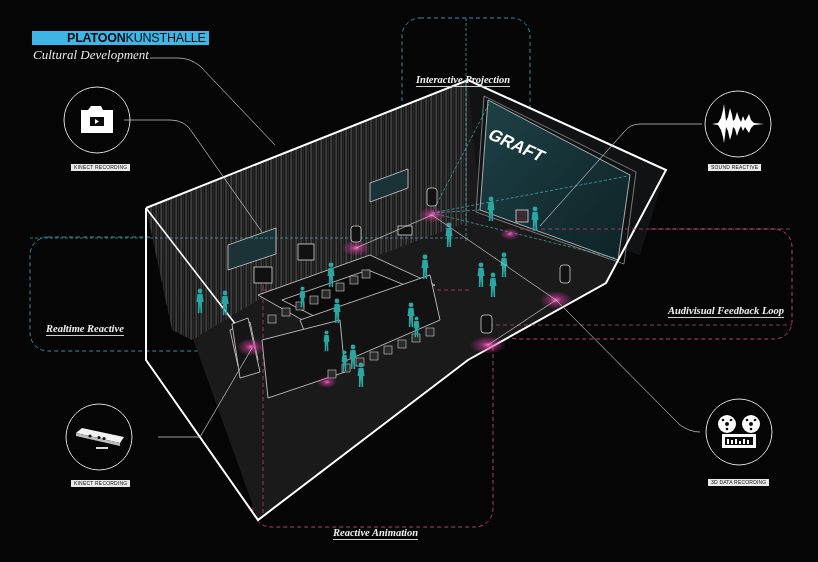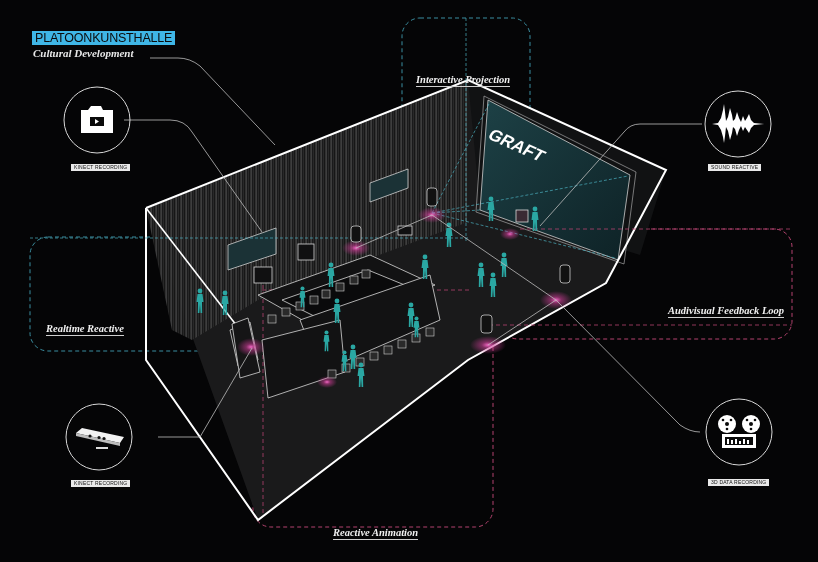--- a/index.html
+++ b/index.html
@@ -1,23 +1,23 @@
 <!DOCTYPE html>
 <html><head>
 <meta charset="utf-8">
 <style>
   html,body{margin:0;padding:0;background:#050506;}
   body{width:818px;height:562px;position:relative;overflow:hidden;font-family:"Liberation Serif",serif;}
   #stage{position:absolute;left:0;top:0;width:818px;height:562px;}
   .brand{position:absolute;left:32px;top:31px;height:14px;background:#3fb6e6;padding:0 3px;display:flex;align-items:center;
          font-family:"Liberation Sans",sans-serif;font-size:12.5px;line-height:14px;color:#0b0b0c;letter-spacing:-0.2px;}
-  .brand .b1{font-weight:normal;}
+  .brand .b1{font-weight:bold;margin-left:32px;}
   .brand .b2{font-weight:normal;}
-  .subtitle{position:absolute;left:33px;top:47px;font-family:"Liberation Serif",serif;font-style:italic;font-weight:bold;
-            font-size:11px;color:#e8e8e8;}
+  .subtitle{position:absolute;left:33px;top:47px;font-family:"Liberation Serif",serif;font-style:italic;font-weight:normal;
+            font-size:13px;color:#e8e8e8;}
   .section-label{position:absolute;font-family:"Liberation Serif",serif;font-style:italic;font-weight:bold;font-size:10.5px;
                  color:#f0f0f0;border-bottom:1px solid #cfcfcf;padding-bottom:1px;white-space:nowrap;margin-top:32px;}
   .cap{position:absolute;background:#e9e9e9;color:#111;font-family:"Liberation Sans",sans-serif;font-size:5px;
        line-height:7px;padding:0 3px;letter-spacing:0.2px;white-space:nowrap;}
 </style>
 </head>
 <body>
 
 <div id="stage">
 <svg width="818" height="562" viewBox="0 0 818 562" xmlns="http://www.w3.org/2000/svg">

